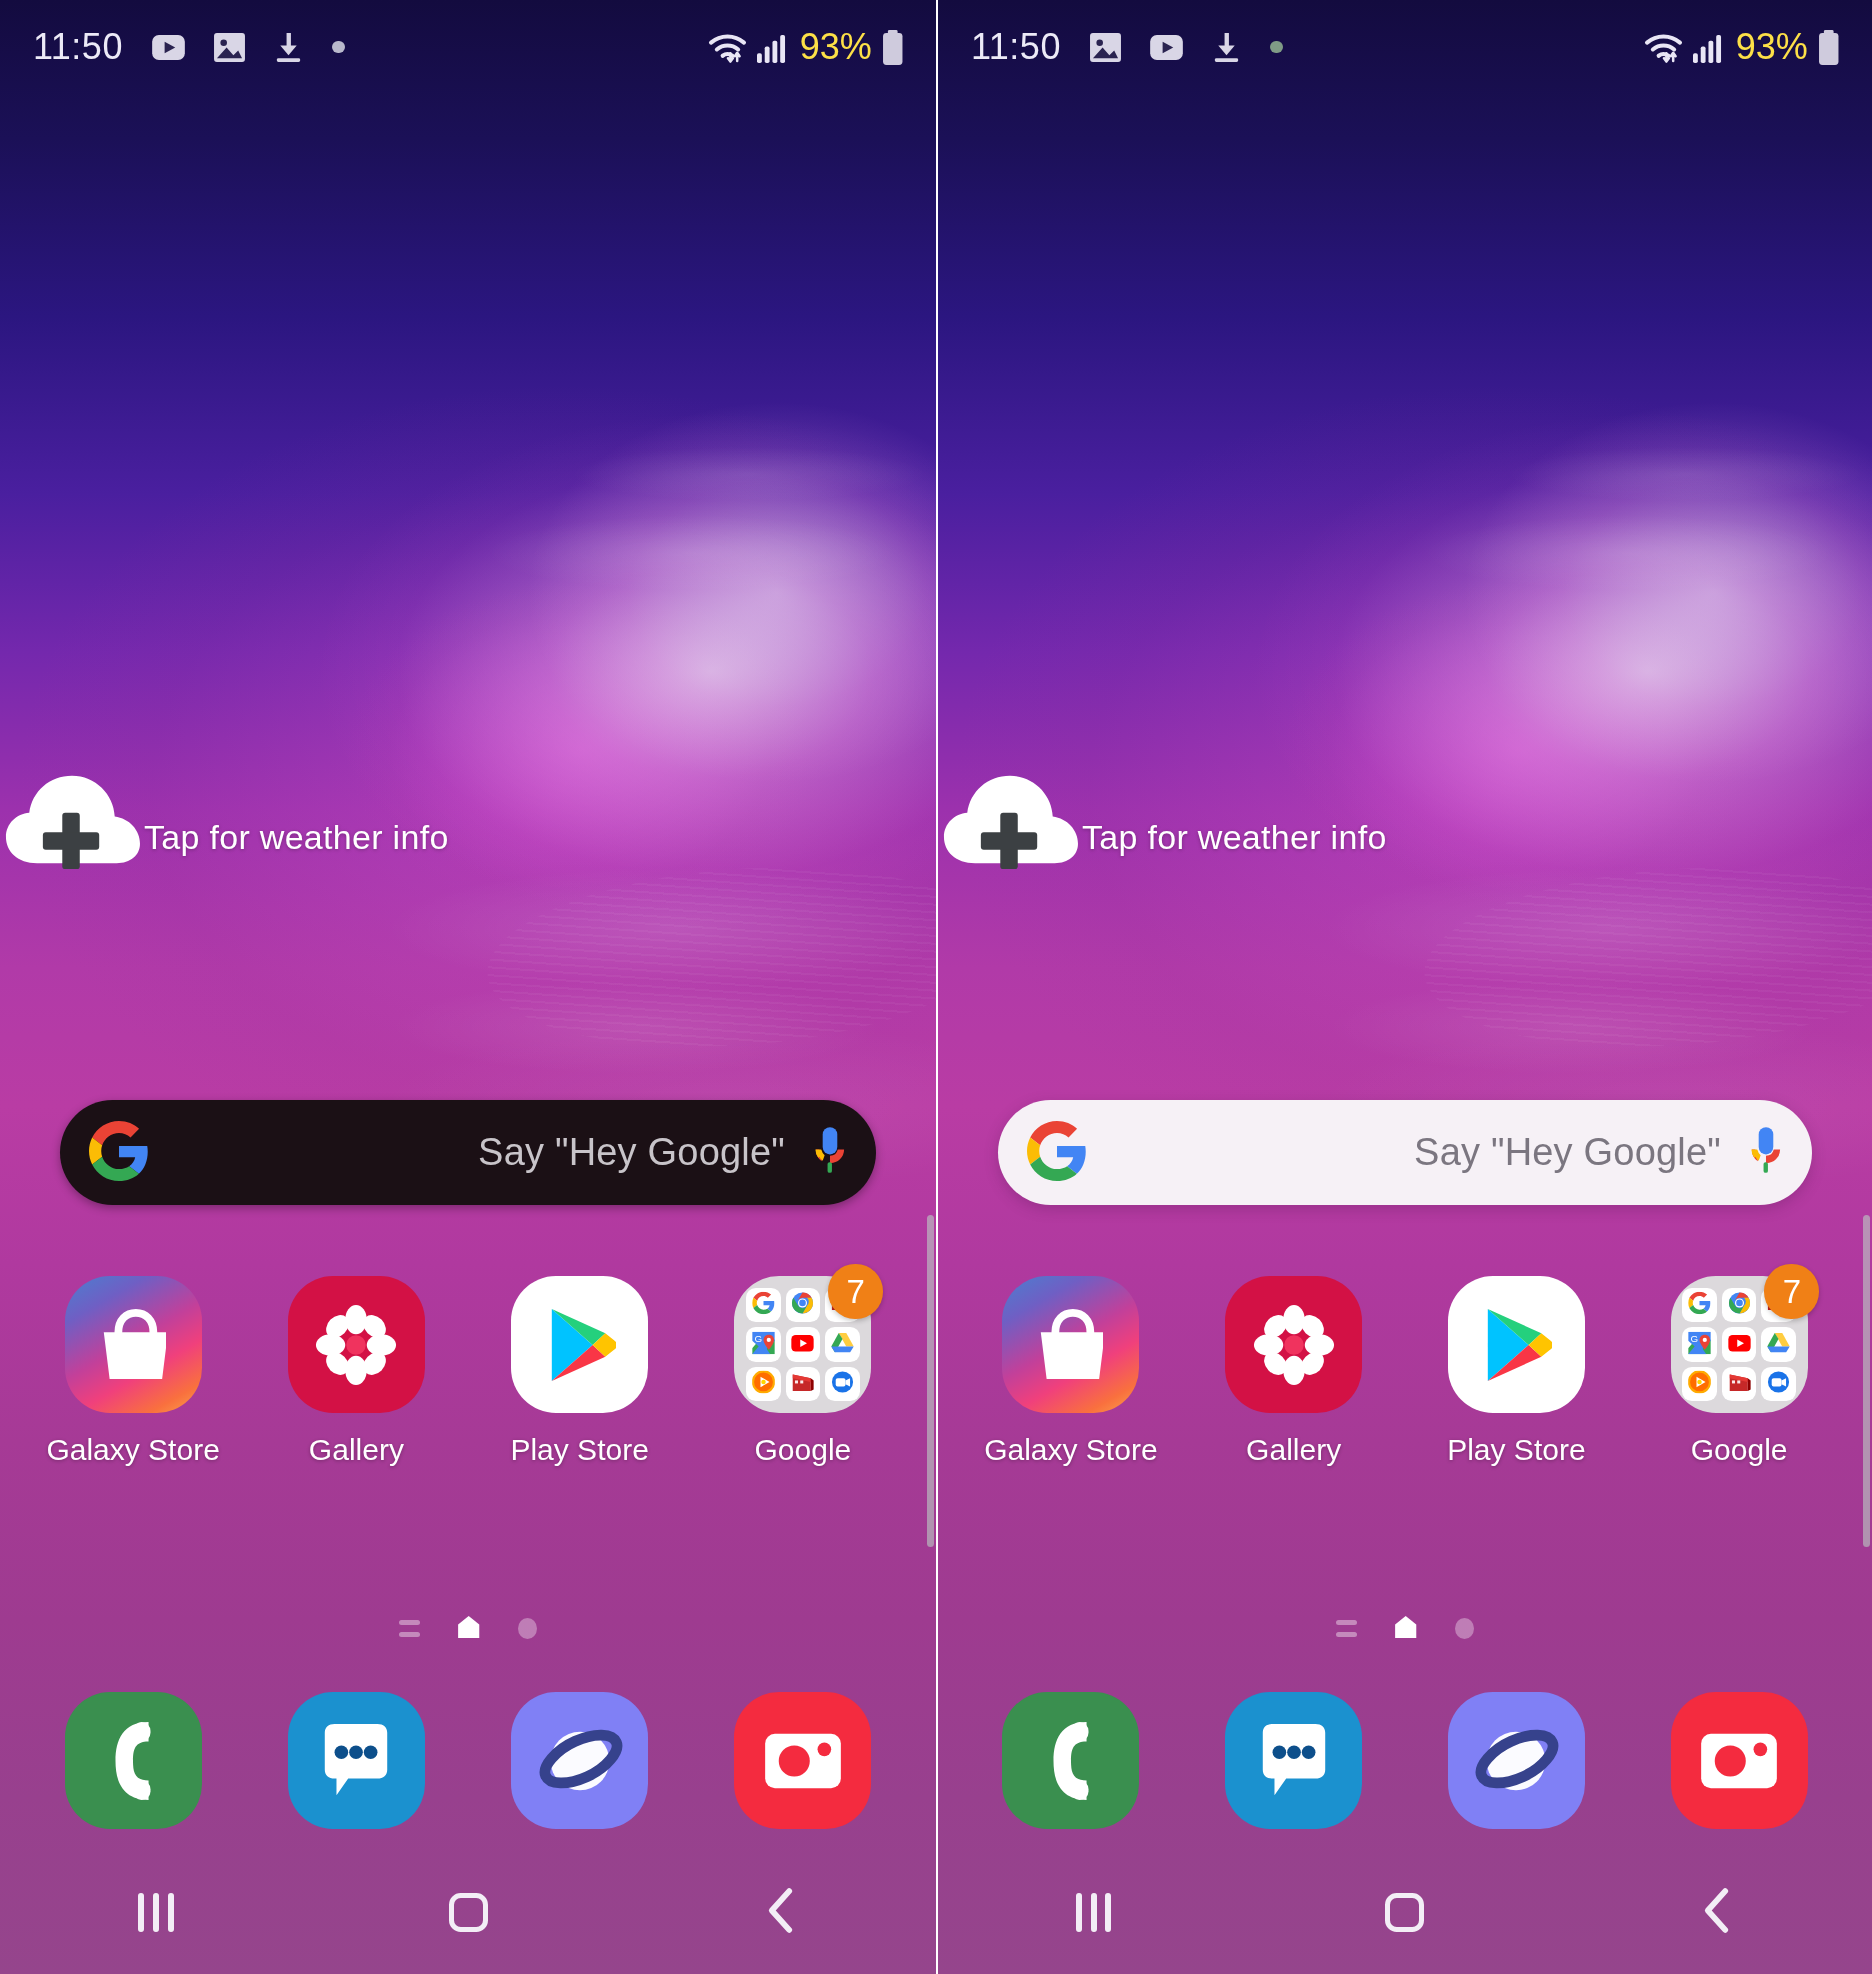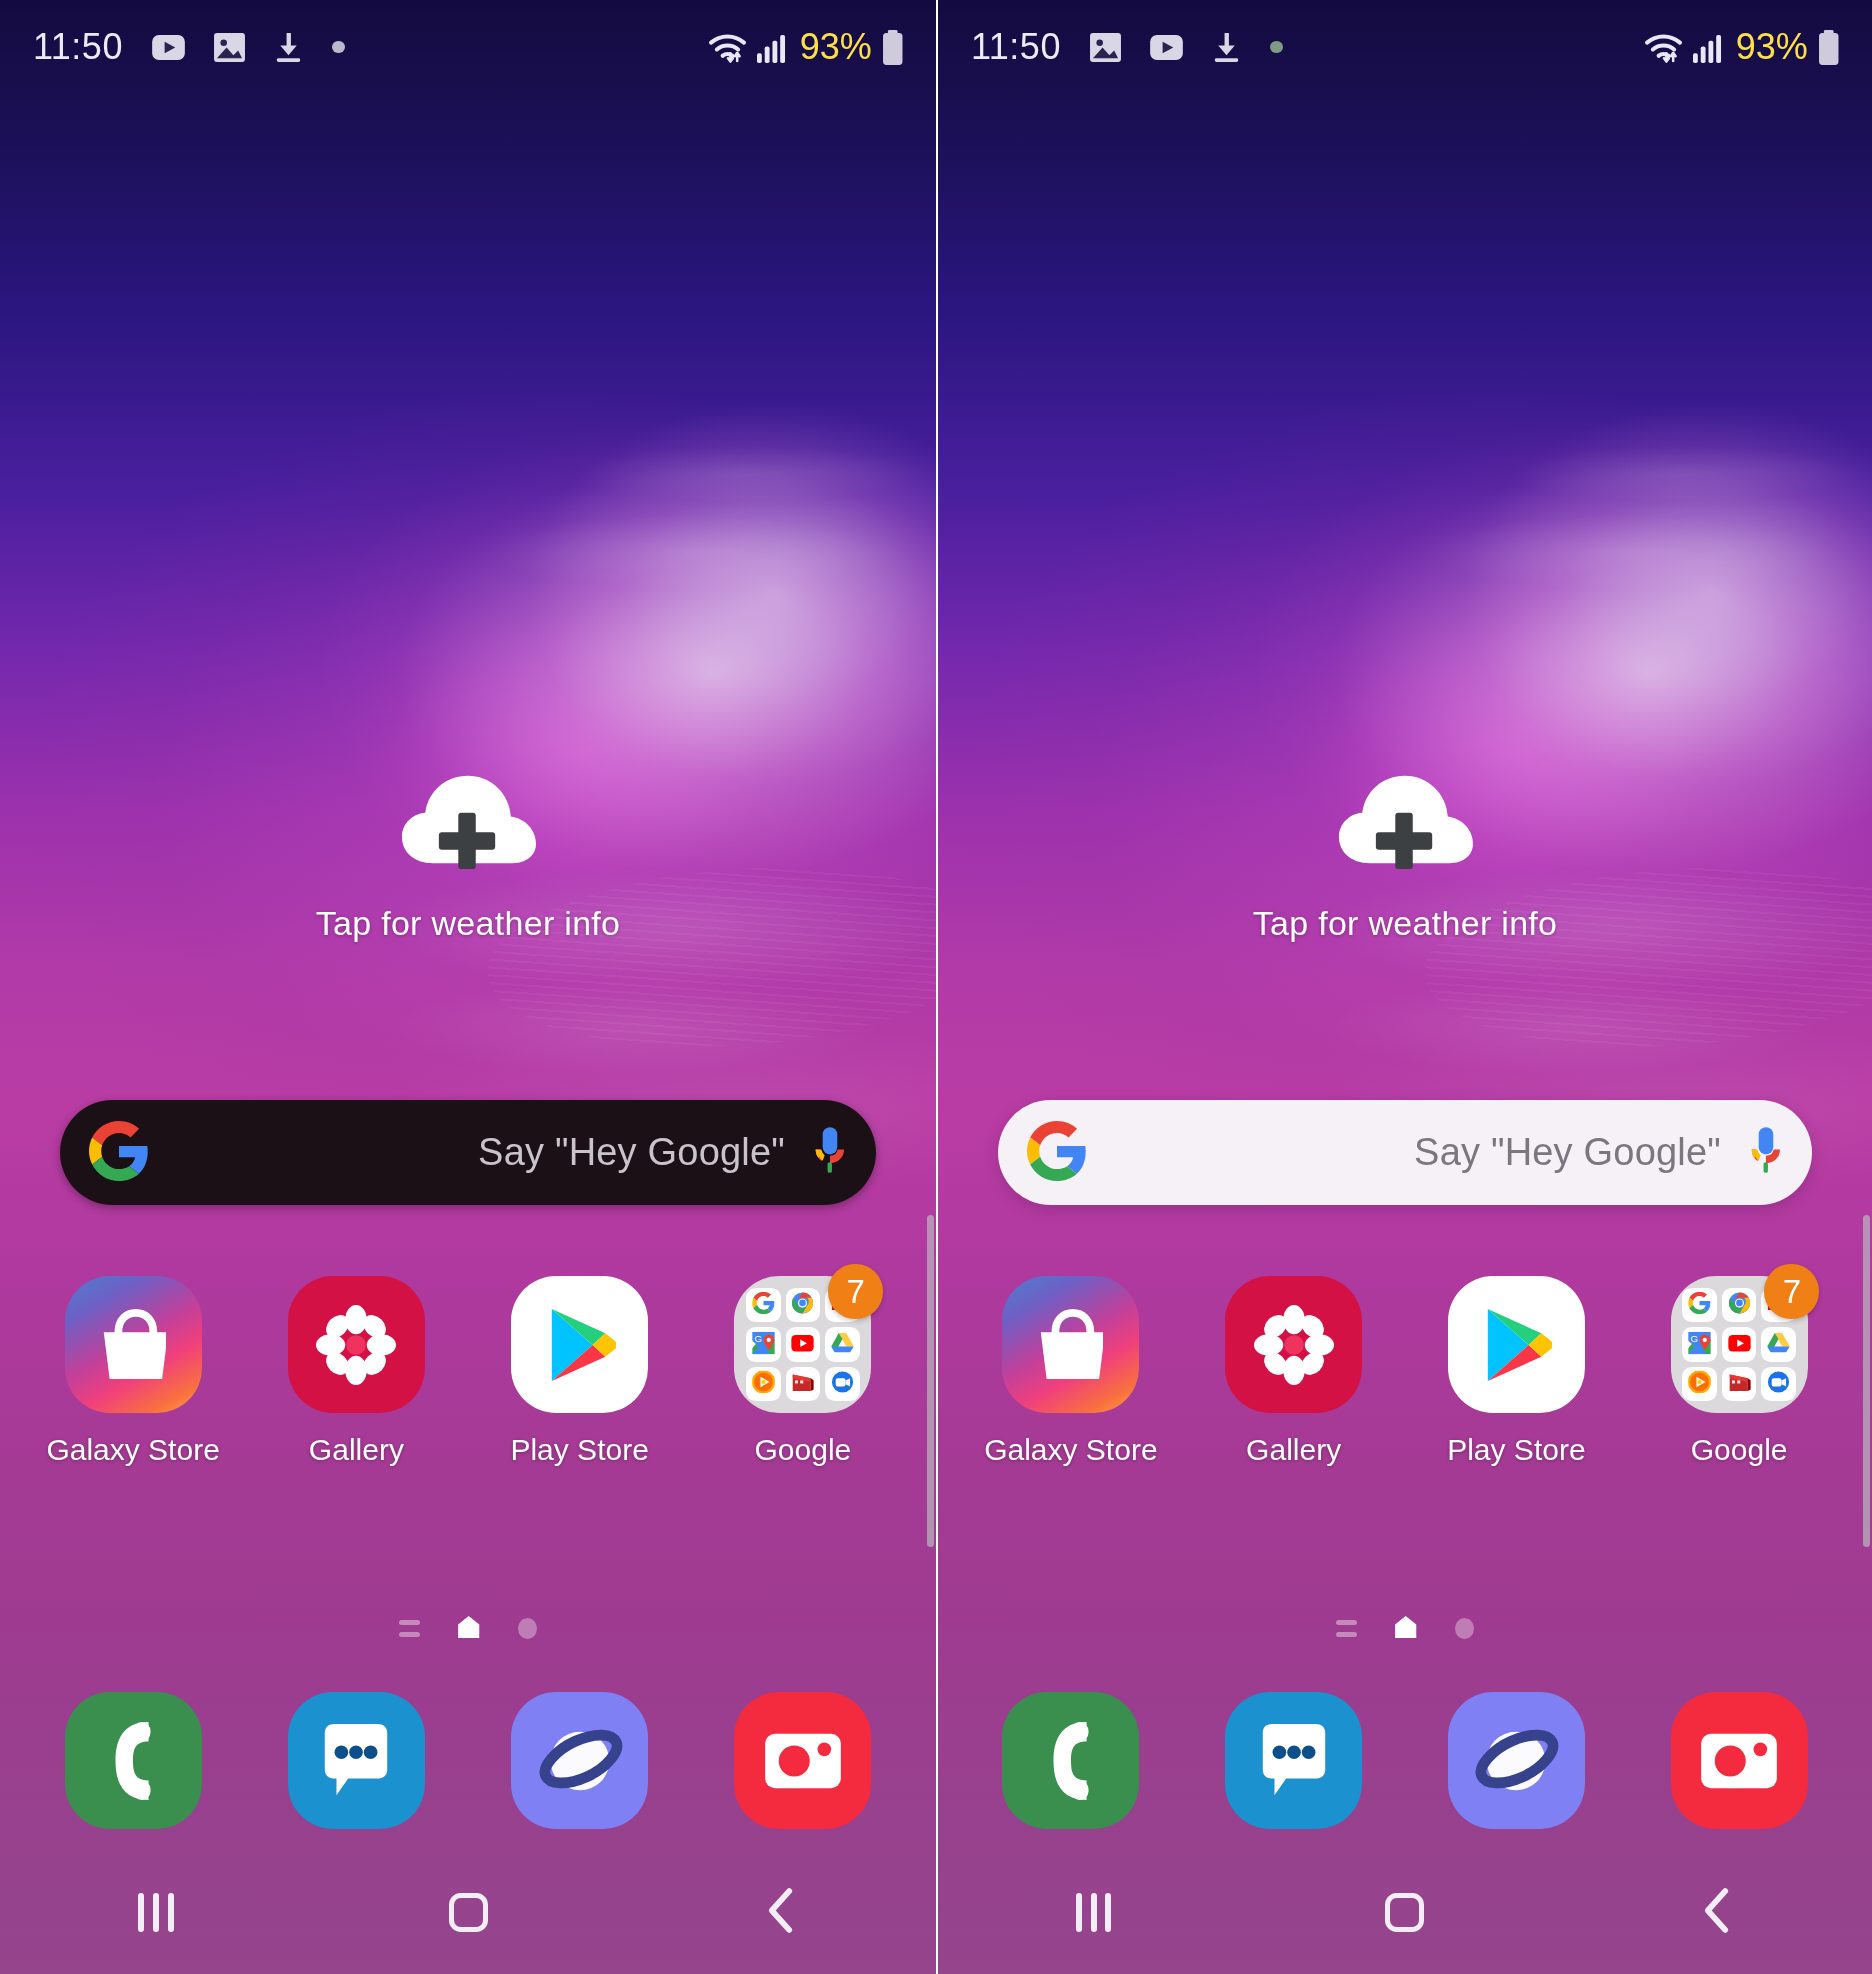--- a/index.html
+++ b/index.html
@@ -88,21 +88,21 @@
     width: 12.7px; height: 12.7px; border-radius: 50%;
     background: #b9b9cc;
     display: inline-block;
   }
   .dot-ind.green { background: #7f9b86; }
 
   
   .weather {
     position: absolute;
     left: 0; right: 0; top: 770px;
-    display: flex; flex-direction: column; align-items: center;
+    display: flex; flex-direction: row; align-items: center;
     z-index: 10;
   }
   .weather-label {
     margin-top: 29px;
     font-size: 34px;
     color: #ffffff;
     letter-spacing: 0.3px;
     text-shadow: 0 1px 3.9px rgba(0,0,0,0.28);
   }
 

